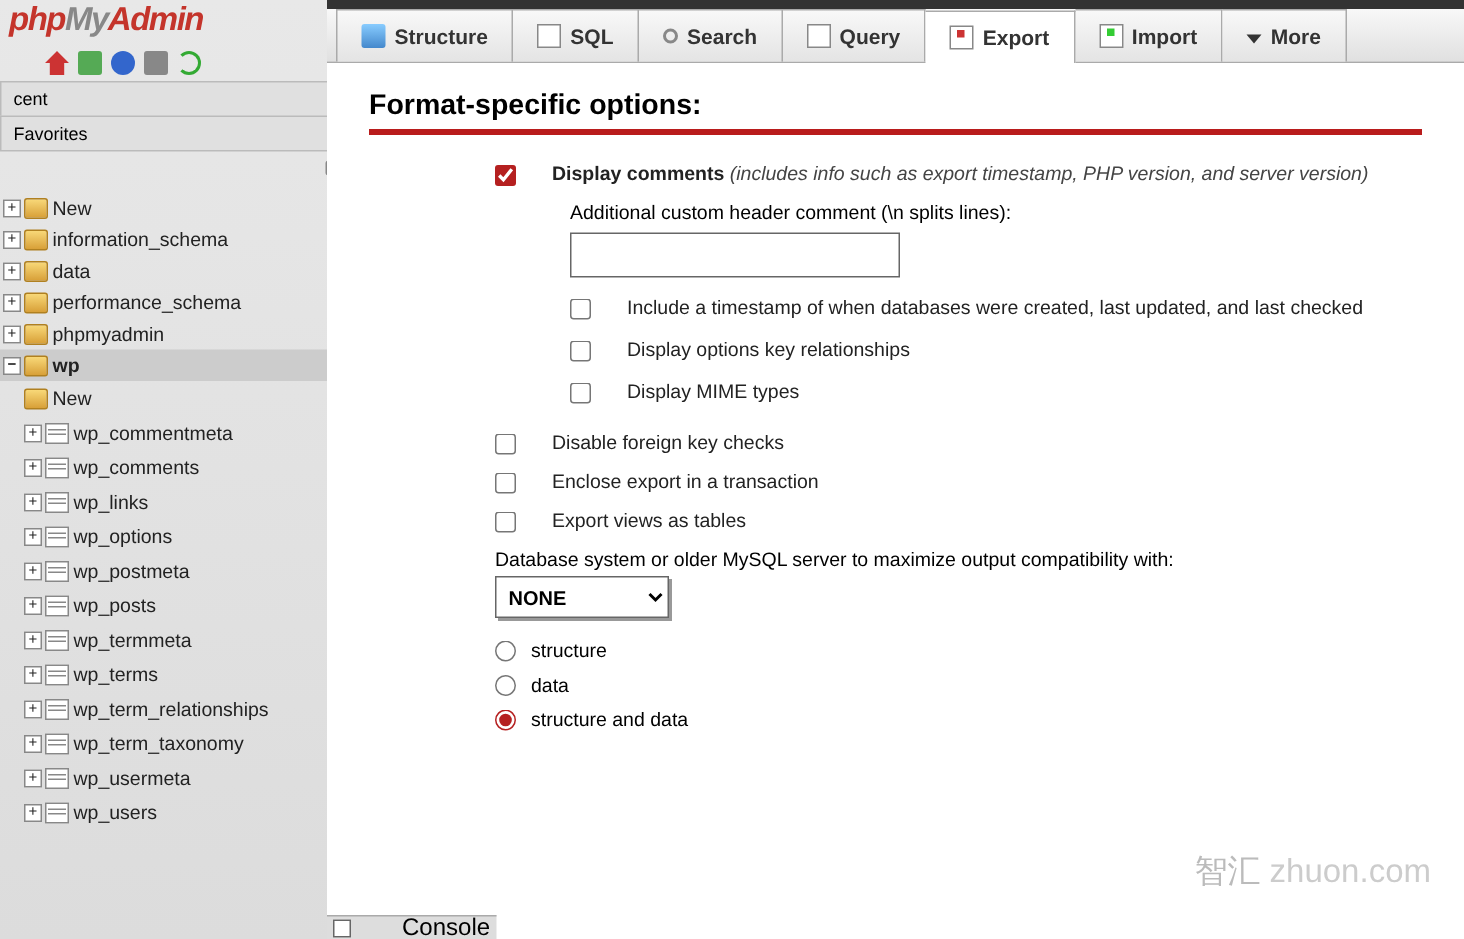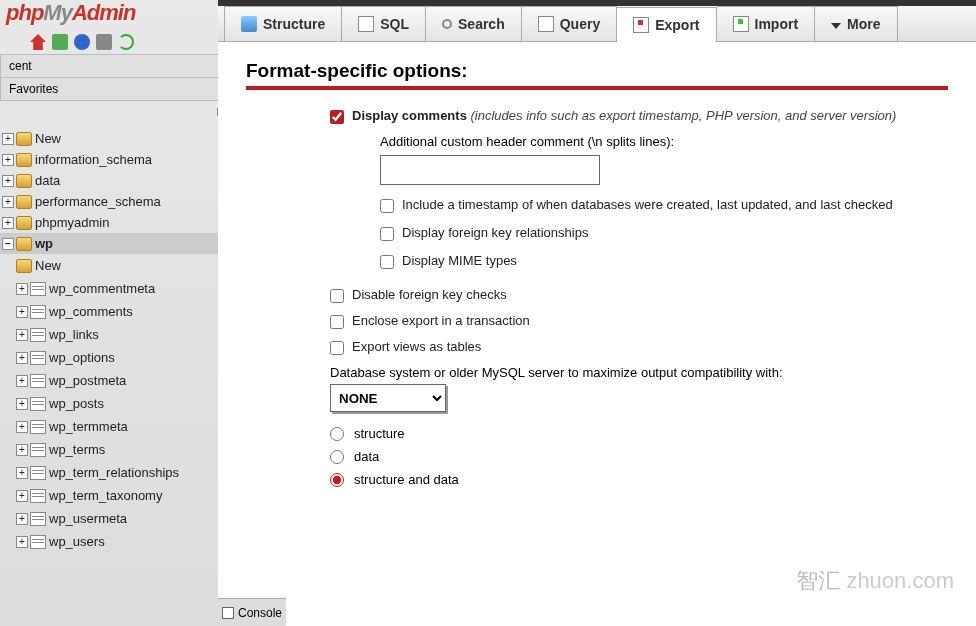--- a/index.html
+++ b/index.html
@@ -45,36 +45,36 @@
   .tab-icon.export{ background:#fff; border:1px solid #888; position:relative;}
   .tab-icon.export::after{content:''; position:absolute; top:2px; left:4px; width:5px; height:5px; background:#c33;}
   .tab-icon.import{ background:#fff; border:1px solid #888; position:relative;}
   .tab-icon.import::after{content:''; position:absolute; top:2px; left:4px; width:5px; height:5px; background:#3c3;}
   .tab-icon.more{ border-left:5px solid transparent; border-right:5px solid transparent; border-top:6px solid #333; width:0; height:0; margin-top:4px;}
   
   .content { padding: 18px 28px; overflow-y:auto; height: calc(100% - 42px - 20px); }
   .section-header { font-size: 19px; font-weight: bold; border-bottom: 4px solid #b91c1c; padding-bottom: 4px; margin-bottom: 18px; }
   
   .opt-block { margin-left: 84px; margin-bottom: 10px; }
-  .checkbox-row { display: flex; align-items: flex-start; gap: 8px; margin-bottom: 10px; }
+  .checkbox-row { display: flex; align-items: flex-start; gap: 24px; margin-bottom: 10px; }
   .checkbox-row input[type=checkbox]{ margin-top:2px; width:14px; height:14px; flex-shrink:0; }
   .cb-checked { accent-color: #b52020; }
   .checkbox-row label { color: #222; }
   .italic { font-style: italic; color: #444; }
   .sub-block { margin-left: 50px; margin-bottom: 12px; }
   .sub-block-label { margin-bottom: 6px; }
   .text-input { width: 220px; height: 30px; border: 1px solid #666; padding: 2px 4px; }
   
   .compat-select { width: 116px; height: 28px; border: 1px solid #666; background: #fff; font-weight: bold; padding: 0 4px; box-shadow: 2px 2px 0 #999; margin-top:4px; margin-bottom:14px;}
   
   .radio-row { display:flex; align-items:center; gap:10px; margin-bottom:8px; margin-left:0;}
   .radio-row input[type=radio]{ width:14px; height:14px;}
   .radio-row input[type=radio]:checked { accent-color: #b52020; }
   
-  .console-bar { position:absolute; bottom:0; left:0; height:28px; background:#ddd; border-top:1px solid #aaa; display:flex; align-items:center; padding:0 4px; font-size:12px; }
+  .console-bar { position:absolute; bottom:0; left:0; height:16px; background:#ddd; border-top:1px solid #aaa; display:flex; align-items:center; padding:0 4px; font-size:16px;gap:30px; }
   .console-bar .c-icon { width:12px; height:12px; border:1px solid #666; margin-right:4px; background:#fff;}
   
   .watermark { position:absolute; right:22px; bottom:30px; font-size:22px; color:#bbb; font-family: "Microsoft YaHei", sans-serif; }
   .watermark .eng { color:#ccc; }
 </style>
 </head>
 <body>
 
 <div class="sidebar">
   <div class="logo">
@@ -243,21 +243,21 @@
         <input type="text" class="text-input" value="" style="">
       </div>
 
       <div class="sub-block checkbox-row" style="margin-left:50px">
         <input type="checkbox" style="">
         <label>Include a timestamp of when databases were created, last updated, and last checked</label>
       </div>
 
       <div class="sub-block checkbox-row" style="margin-left:50px">
         <input type="checkbox" style="">
-        <label>Display foreign key relationships</label>
+        <label>Display options key relationships</label>
       </div>
 
       <div class="sub-block checkbox-row" style="margin-left:50px">
         <input type="checkbox" style="">
         <label>Display MIME types</label>
       </div>
     </div>
 
     <div class="opt-block" style="margin-top:18px">
       <div class="checkbox-row">

